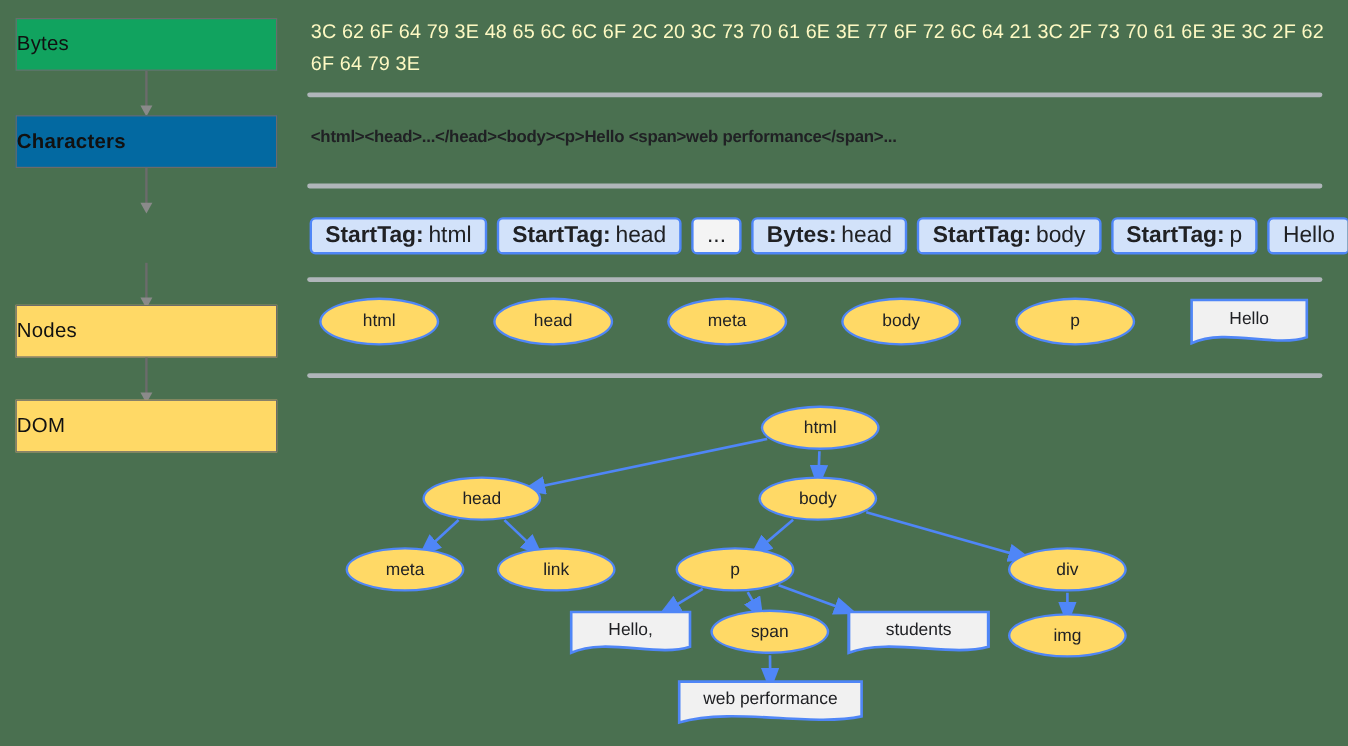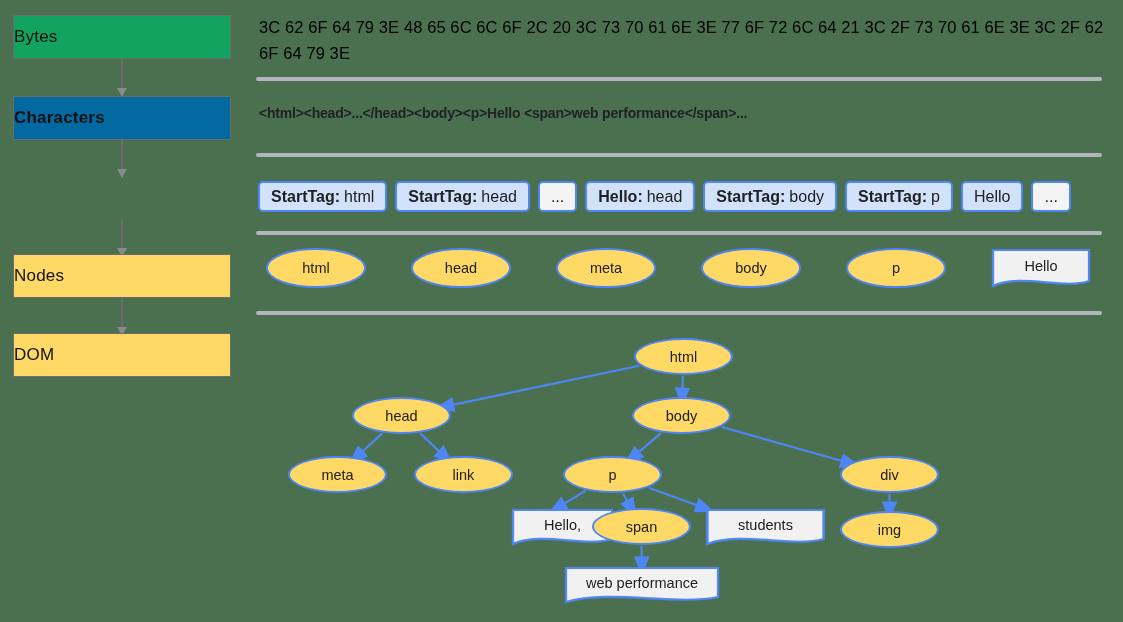--- a/index.html
+++ b/index.html
@@ -66,21 +66,21 @@
     border-radius: 2px;
   }
 
   .bytes-text {
     position: absolute;
     left: 259px;
     top: 14px;
     width: 860px;
     font-size: 16.5px;
     line-height: 26px;
-    color: #000000;
+    color: #fef9c3;
     letter-spacing: .1px;
   }
 
   .chars-text {
     position: absolute;
     left: 259px;
     top: 105px;
     font-size: 14px;
     font-weight: bold;
     color: #202124;
@@ -98,21 +98,21 @@
   }
   .token {
     border: 2px solid #4f86f7;
     border-radius: 5px;
     height: 31px;
     box-sizing: border-box;
     display: flex;
     align-items: center;
     justify-content: center;
     padding: 0 11px;
-    font-size: 16px;
+    font-size: 19px;
     color: #202124;
     white-space: nowrap;
   }
   .token.fill-blue  { background: #d2e2fa; }
   .token.fill-white { background: #f4f4f4; }
   .token b { font-weight: bold; margin-right: 4px; }
 
   
   .node-row {
     position: absolute;
@@ -235,21 +235,21 @@
         <span>html</span>
       </div>
       <div class="token fill-blue">
         <b>StartTag:</b>
         <span>head</span>
       </div>
       <div class="token fill-white">
         <span>...</span>
       </div>
       <div class="token fill-blue">
-        <b>Hello:</b>
+        <b>Bytes:</b>
         <span>head</span>
       </div>
       <div class="token fill-blue">
         <b>StartTag:</b>
         <span>body</span>
       </div>
       <div class="token fill-blue">
         <b>StartTag:</b>
         <span>p</span>
       </div>
@@ -322,21 +322,21 @@
       </div>
       <div class="tnode ell" style="left: 414px; top: 456px; width: 99px; height: 37px;">
         <span>link</span>
       </div>
       <div class="tnode ell" style="left: 563px; top: 456px; width: 99px; height: 37px;">
         <span>p</span>
       </div>
       <div class="tnode ell" style="left: 840px; top: 456px; width: 99px; height: 37px;">
         <span>div</span>
       </div>
-      <div class="tnode txt" style="left: 474px; top: 508px; width: 103px; height: 38px; margin-left: 37px;">
+      <div class="tnode txt" style="left: 474px; top: 508px; width: 103px; height: 38px;">
         <svg class="doc-svg" viewBox="0 0 103 38" preserveAspectRatio="none">
             <path d="M2,2 L101,2 L101,31 C74.16,40 30.9,23 2,36 Z" fill="#f1f1f1" stroke="#4f86f7" stroke-width="2.2"></path>
           </svg>
         <span class="doc-label">Hello,</span>
       </div>
       <div class="tnode ell" style="left: 592px; top: 508px; width: 99px; height: 37px;">
         <span>span</span>
       </div>
       <div class="tnode txt" style="left: 705px; top: 508px; width: 121px; height: 38px;">
         <svg class="doc-svg" viewBox="0 0 103 38" preserveAspectRatio="none">

